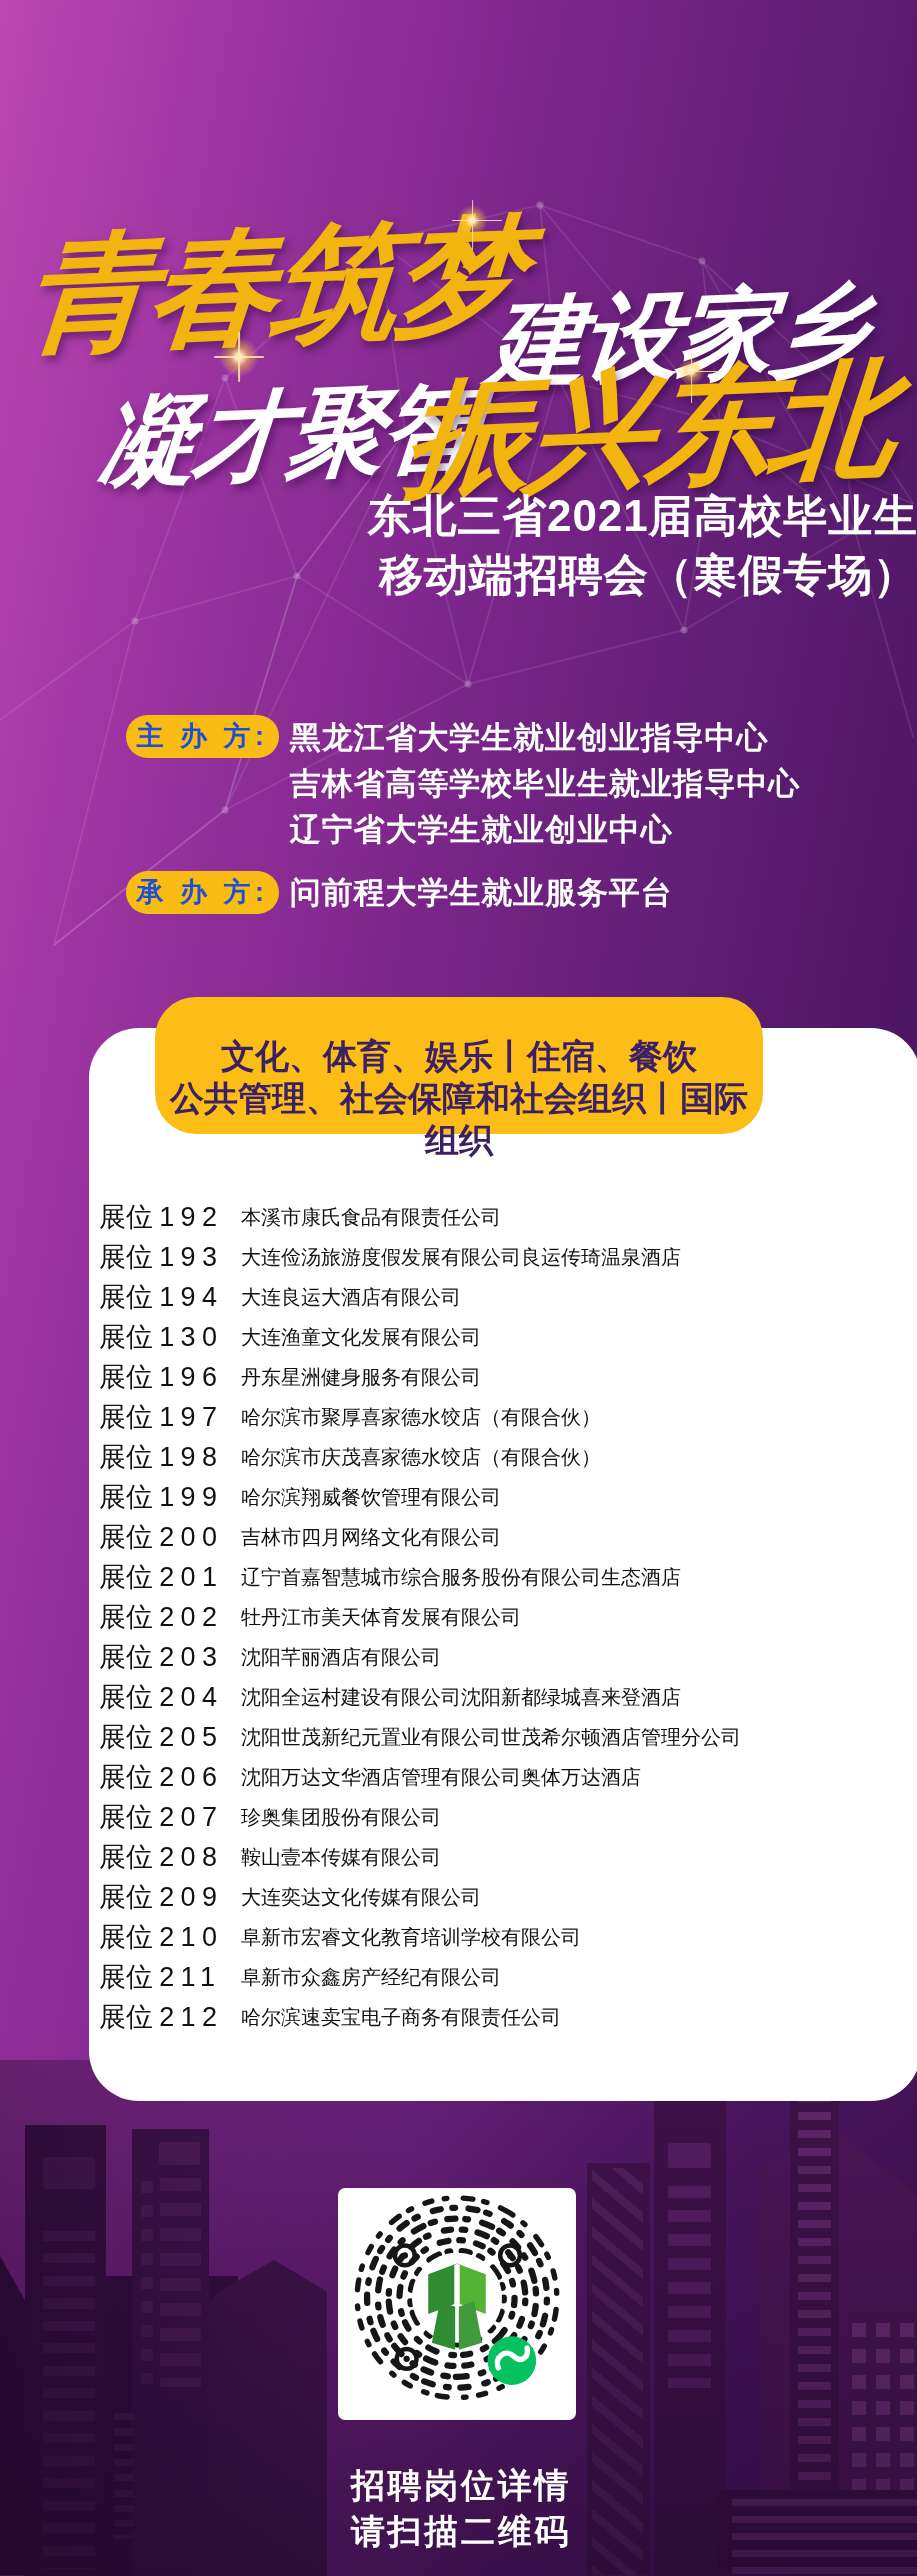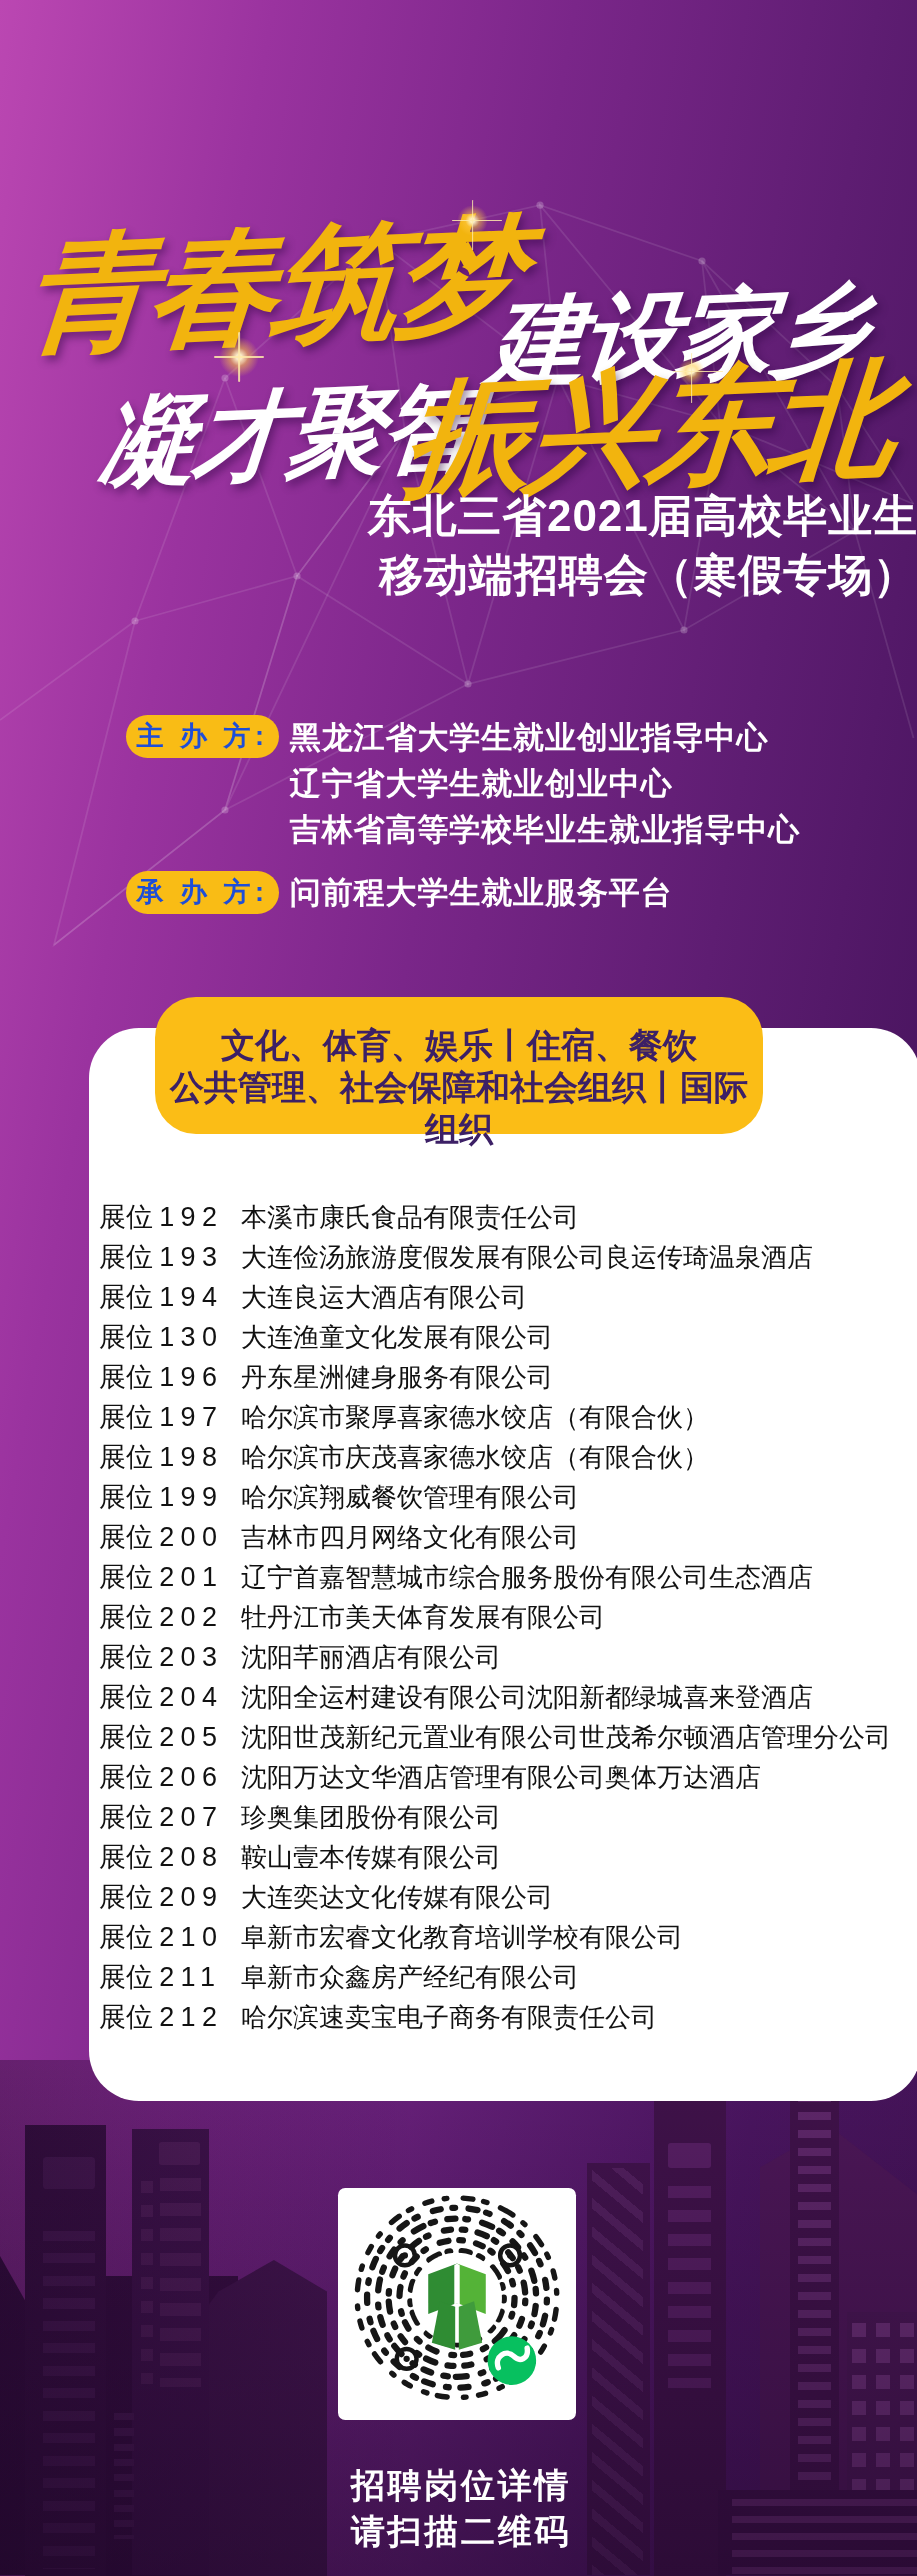--- a/index.html
+++ b/index.html
@@ -34,27 +34,27 @@
   
   .orgs{position:absolute;z-index:2;left:126px;top:715px;width:684px;}
   .org-row{display:flex;align-items:flex-start;}
   .org-badge{flex:none;width:153px;height:43px;border-radius:21.6px;background:#f9bc15;
     color:#1d4ed8;font-size:27px;font-weight:800;letter-spacing:4.5px;text-align:center;line-height:43px;margin-right:10.8px;}
   .org-names{color:#fff;font-size:31px;font-weight:700;line-height:46px;letter-spacing:0.9px;}
   .org-row.second{margin-top:18px;}
   .org-row.second .org-names{line-height:43px;}
   
   .cat-badge{position:absolute;z-index:4;left:50%;transform:translateX(-50%);top:997px;width:608px;height:137px;
-    border-radius:41px;background:#fbbd16;color:#3c2066;text-align:center;font-weight:800;font-size:34px;line-height:42px;padding-top:27px;box-sizing:border-box;}
+    border-radius:41px;background:#fbbd16;color:#3c2066;text-align:center;font-weight:800;font-size:34px;line-height:42px;padding-top:38px;box-sizing:border-box;}
   .card{position:absolute;z-index:3;left:89px;top:1028px;width:832px;height:1073px;background:#ffffff;border-radius:50px;}
   .booth-list{position:absolute;left:10px;right:8px;top:169px;color:#111;}
   .brow{display:flex;line-height:40px;font-size:27px;}
   .blabel{flex:none;width:142px;}
   .bnum{letter-spacing:6.3px;margin-left:6.3px;}
-  .bcompany{flex:1;font-size:26px;}
+  .bcompany{flex:1;font-size:20px;}
   
   .skyline{position:absolute;z-index:1;left:0;top:2060px;width:918px;height:516px;overflow:hidden;pointer-events:none;}
   .bld{position:absolute;}
   .skyline::after{content:"";position:absolute;inset:0;
     background:linear-gradient(to bottom,rgba(30,6,42,0) 0%,rgba(22,4,32,.45) 100%),
                linear-gradient(to right,rgba(20,4,30,.35),rgba(20,4,30,0) 45%);}
   
   .k-back{left:90px;top:216px;width:148px;height:300px;background:#3a0f45;}
   .k1{left:25px;top:65px;width:81px;height:451px;background:#3d1148;}
   .k1 .topwin{position:absolute;left:18px;top:31.5px;width:52px;height:32px;background:#4e1c5a;border-radius:3.6px;}
@@ -141,22 +141,22 @@
   <div class="subtitle">
     <div>东北三省2021届高校毕业生</div>
     <div>移动端招聘会（寒假专场）</div>
   </div>
 
   <div class="orgs">
     <div class="org-row">
       <div class="org-badge">主 办 方:</div>
       <div class="org-names">
         <div>黑龙江省大学生就业创业指导中心</div>
+        <div>吉林省高等学校毕业生就业指导中心</div>
         <div>辽宁省大学生就业创业中心</div>
-        <div>吉林省高等学校毕业生就业指导中心</div>
       </div>
     </div>
     <div class="org-row second">
       <div class="org-badge">承 办 方:</div>
       <div class="org-names">问前程大学生就业服务平台</div>
     </div>
   </div>
 
   <div class="skyline">
     <div class="bld k-lslant"></div>

